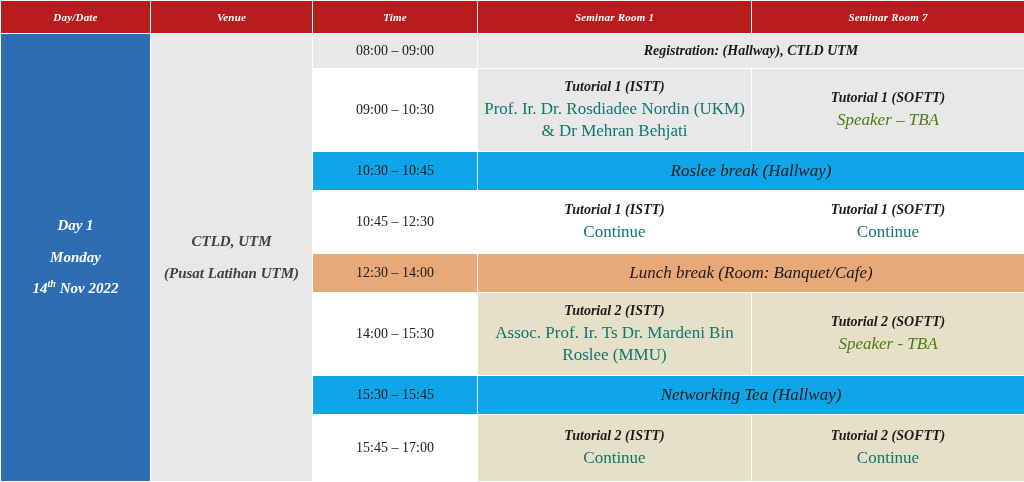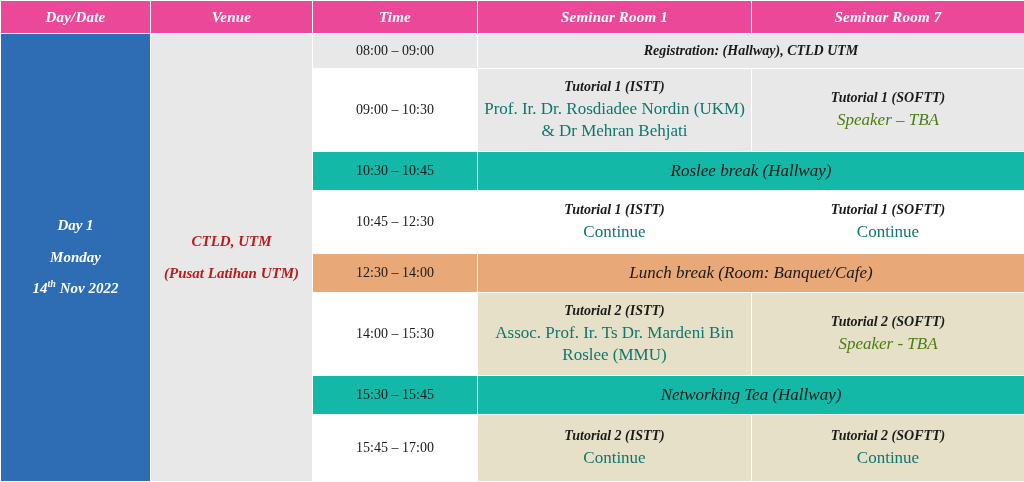--- a/index.html
+++ b/index.html
@@ -20,42 +20,42 @@
     table-layout: fixed;
   }
   .schedule td, .schedule th {
     border: 1px solid #ffffff;
     padding: 0;
     vertical-align: middle;
     text-align: center;
   }
   
   .hdr {
-    background: #ec4899;
+    background: #b91c1c;
     color: #ffffff;
     font-weight: bold;
     font-style: italic;
-    font-size: 15px;
+    font-size: 11px;
     height: 32px;
     letter-spacing: .2px;
   }
   
   .daycell {
     background: #2e6db4;
     color: #ffffff;
     font-weight: bold;
     font-style: italic;
     font-size: 15px;
     line-height: 2.1;
   }
   .daycell sup { font-size: 10px; }
   
   .venuecell {
     background: #e8e8e8;
-    color: #b91c1c;
+    color: #404040;
     font-weight: bold;
     font-style: italic;
     font-size: 15px;
     line-height: 2.1;
   }
   
   .time {
     font-size: 14px;
     color: #1a1a1a;
   }
@@ -83,21 +83,21 @@
     font-style: italic;
     font-size: 17px;
     color: #1a1a1a;
   }
   .banner.small {
     font-weight: bold;
     font-size: 14px;
   }
   
   .bg-grey   { background: #e8e8e8; }
-  .bg-green  { background: #14b8a6; }
+  .bg-green  { background: #0ea5e9; }
   .bg-orange { background: #e8a877; }
   .bg-cream  { background: #e6e0c8; }
   .bg-white  { background: #ffffff; }
   .bg-time-grey  { background: #e8e8e8; }
   .bg-time-white { background: #ffffff; }
 </style>
 </head>
 <body>
 
 <table class="schedule">

